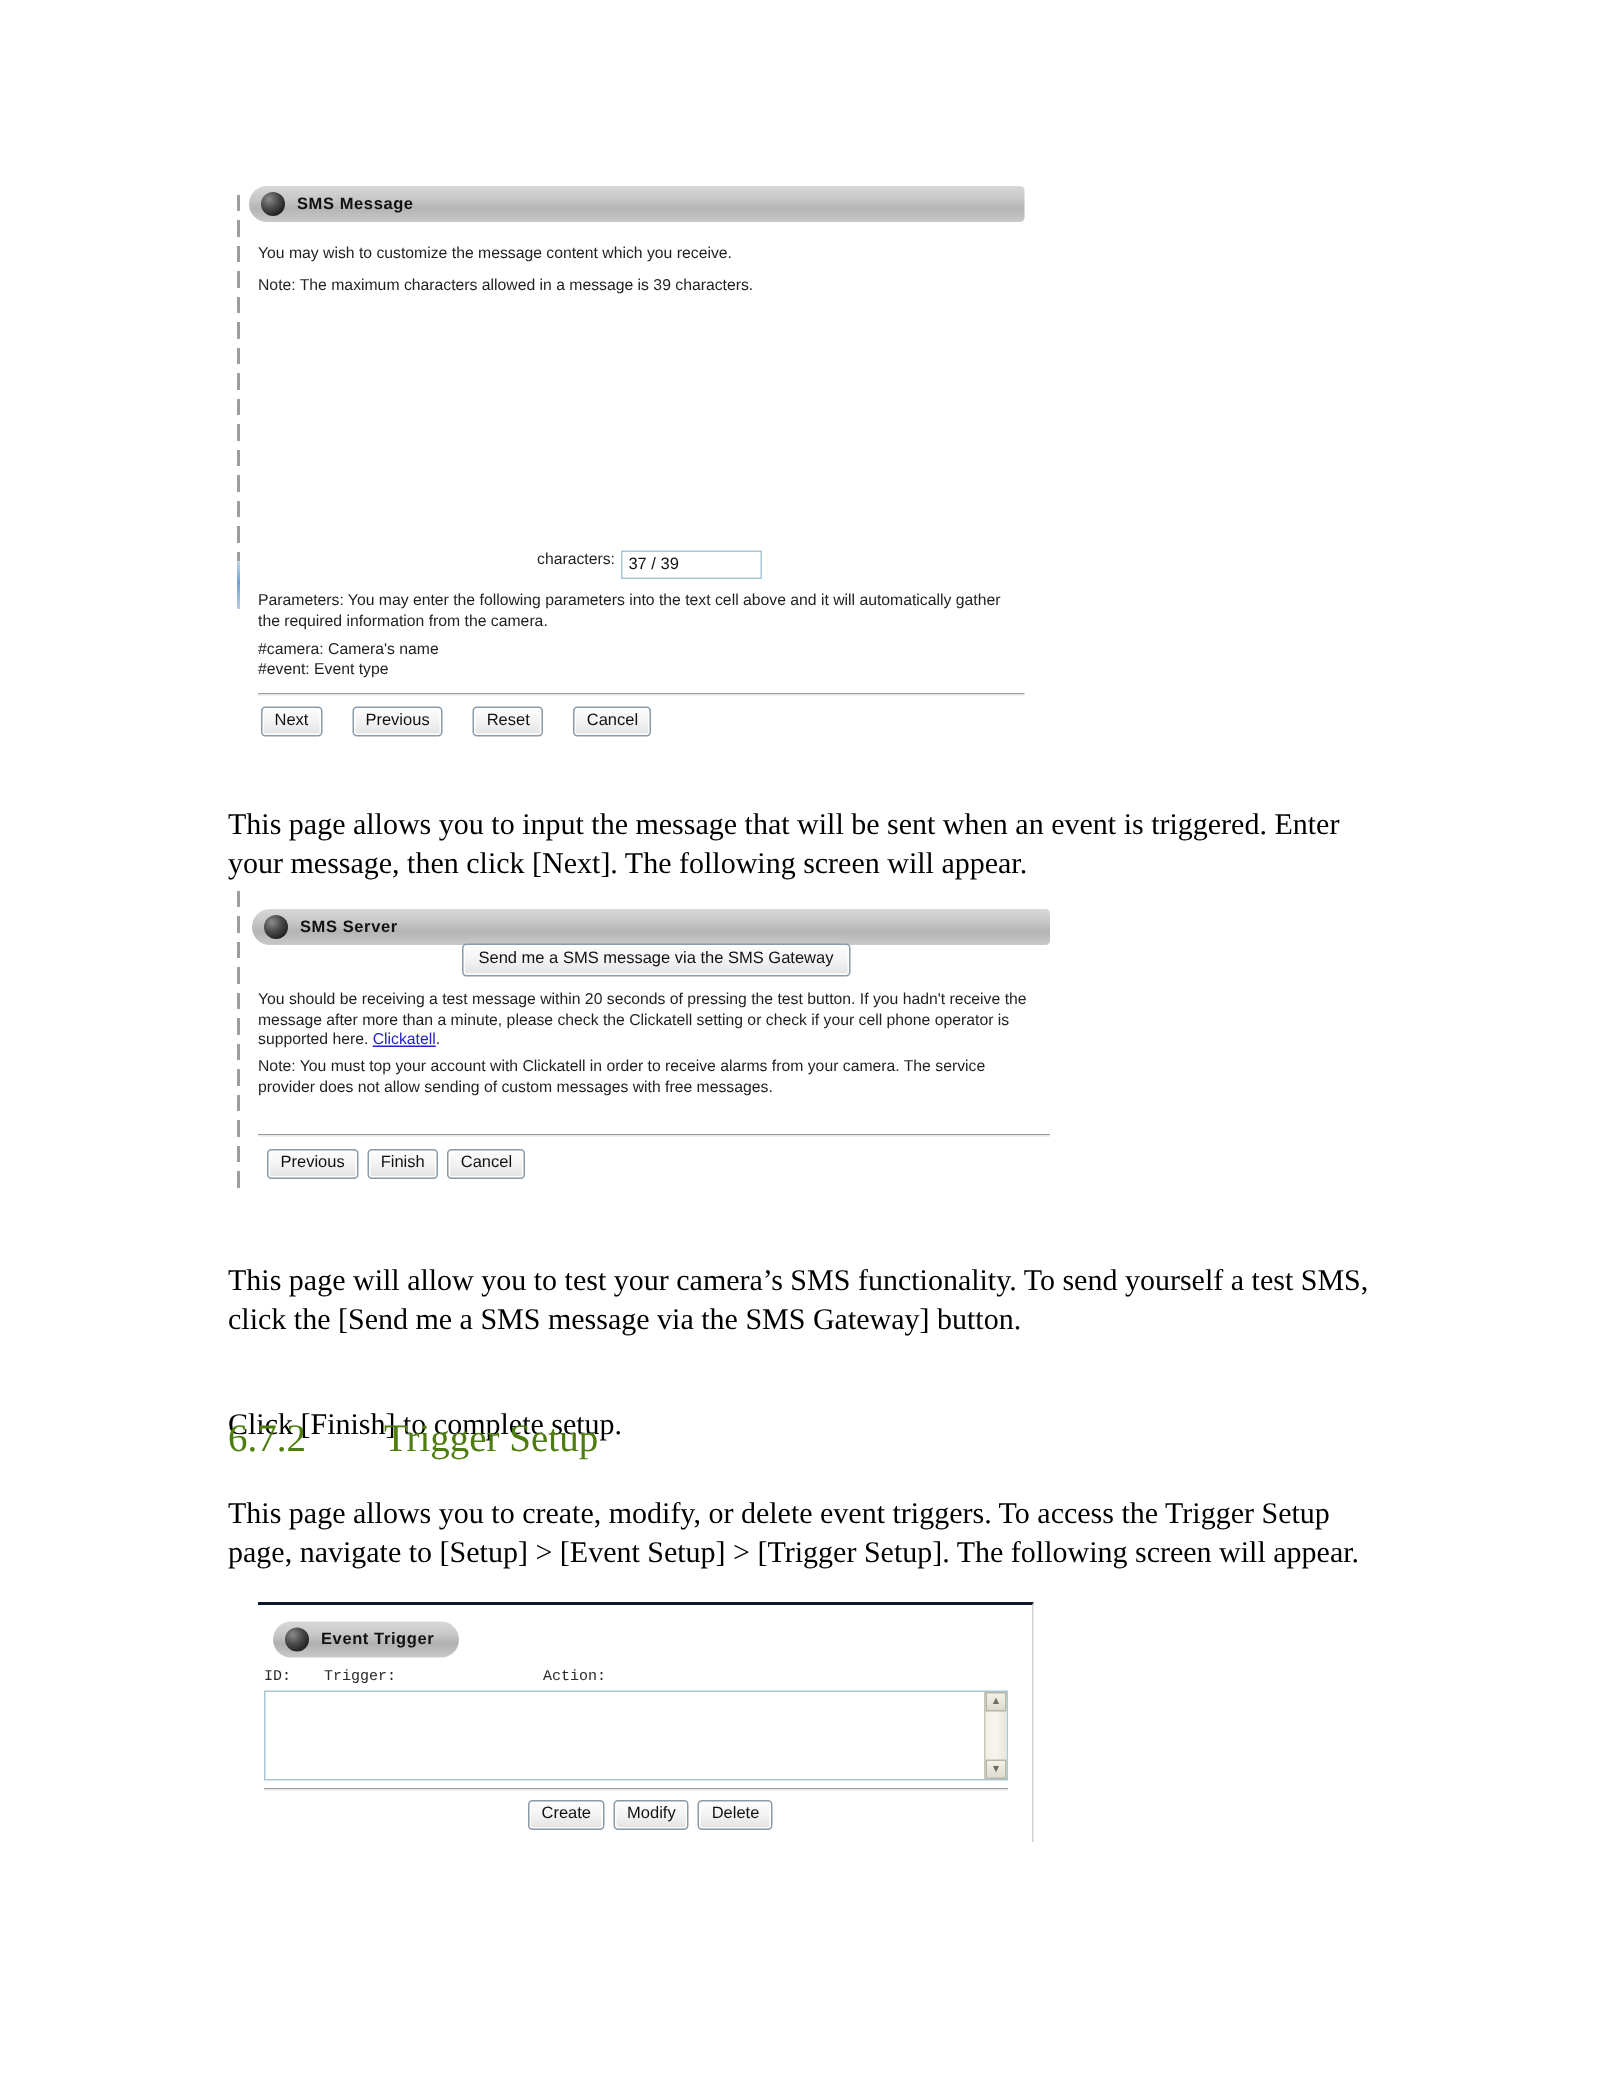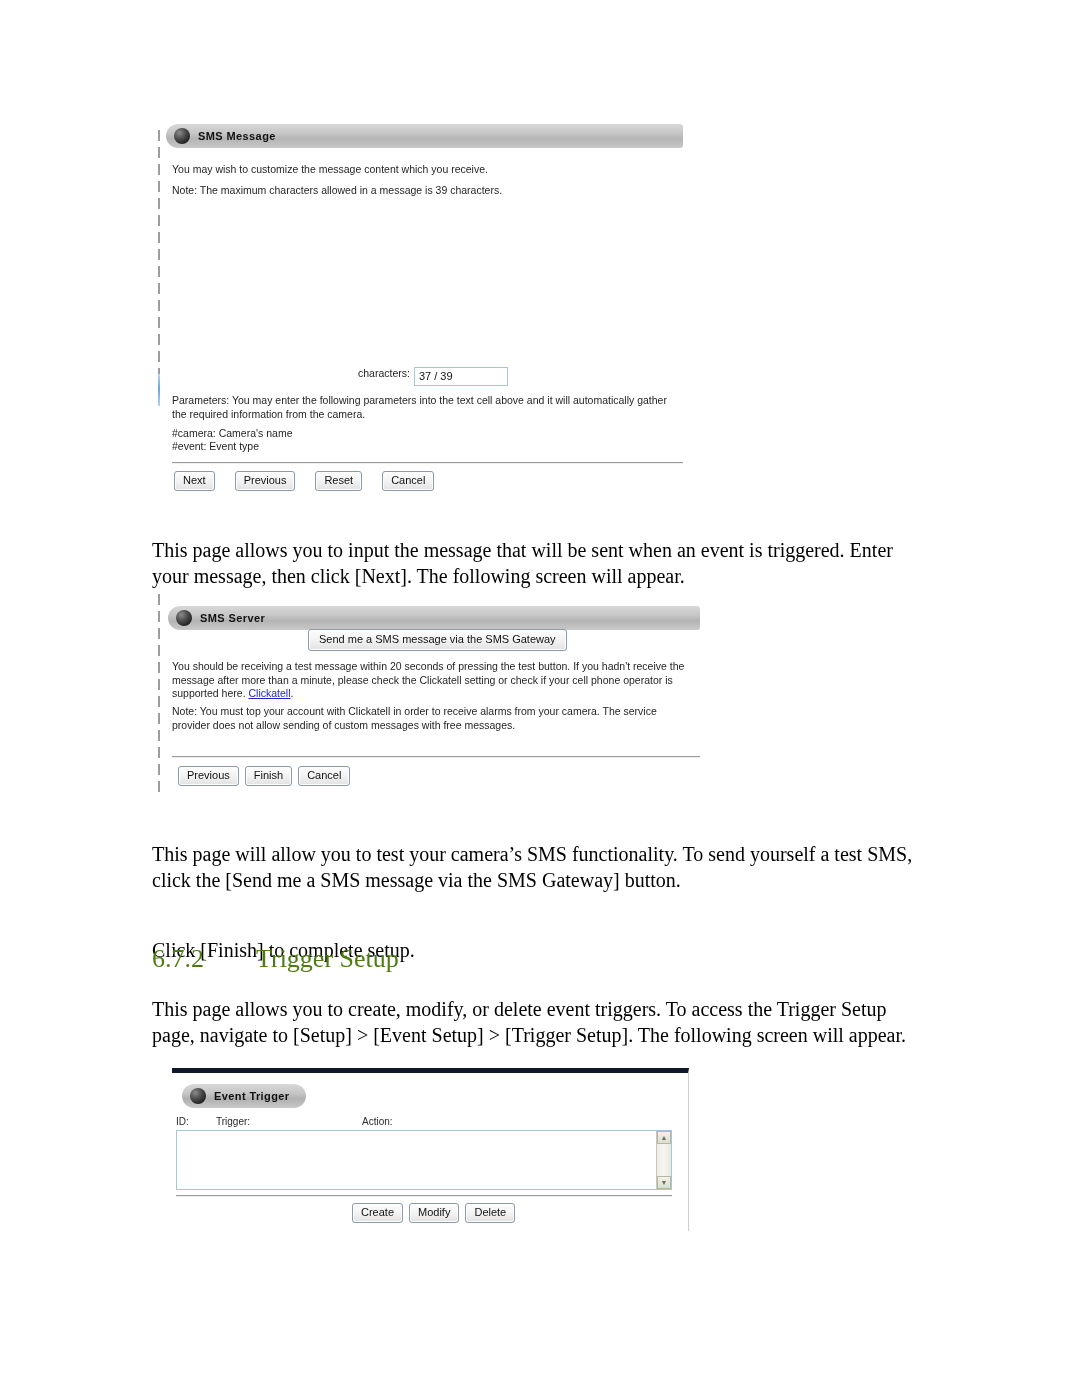--- a/index.html
+++ b/index.html
@@ -152,21 +152,21 @@
     box-sizing: border-box;
     display: flex;
     align-items: center;
     justify-content: center;
     font-size: 7px;
     color: #6d6c60;
     line-height: 1;
   }
   .col-labels {
     position: absolute;
-    font-family: Liberation Sans, sans-serif;
+    font-family: Liberation Mono, monospace;
     font-size: 10px;
     color: #2a2a2a;
   }
 
   
   .doc-p {
     position: absolute;
     font-family: "Liberation Serif", serif;
     font-size: 20px;
     line-height: 25.5px;
@@ -251,21 +251,21 @@
 
 <p class="doc-p" style="left:152px; top:894px; width:768px;margin-top:44px;">Click [Finish] to complete setup.</p>
 
 <h2 class="doc-h2" style="left:152px; top:944px; margin:0; font-weight:normal;">
   <span class="num">6.7.2</span><span>Trigger Setup</span>
 </h2>
 
 <p class="doc-p" style="left:152px; top:977px; width:762px;">This page allows you to create, modify, or delete event triggers. To access the Trigger Setup page, navigate to [Setup] &gt; [Event Setup] &gt; [Trigger Setup]. The following screen will appear.</p>
 
 <div class="ui-panel" style="left:172px; top:1068px; width:516px; height:158px;
-            border-top:5px solid #0f172a; border-right:1px solid #cfcfcf;">
+            border-top:2px solid #0f172a; border-right:1px solid #cfcfcf;">
 
   <div class="panel-header-pill" style="position:absolute; left:10px; top:11px;">
     <span class="sphere-icon"></span>
     <span class="panel-title">Event Trigger</span>
   </div>
 
   <span class="col-labels" style="left:4px; top:43px;">ID:</span>
   <span class="col-labels" style="left:44px; top:43px;">Trigger:</span>
   <span class="col-labels" style="left:190px; top:43px;">Action:</span>
 

